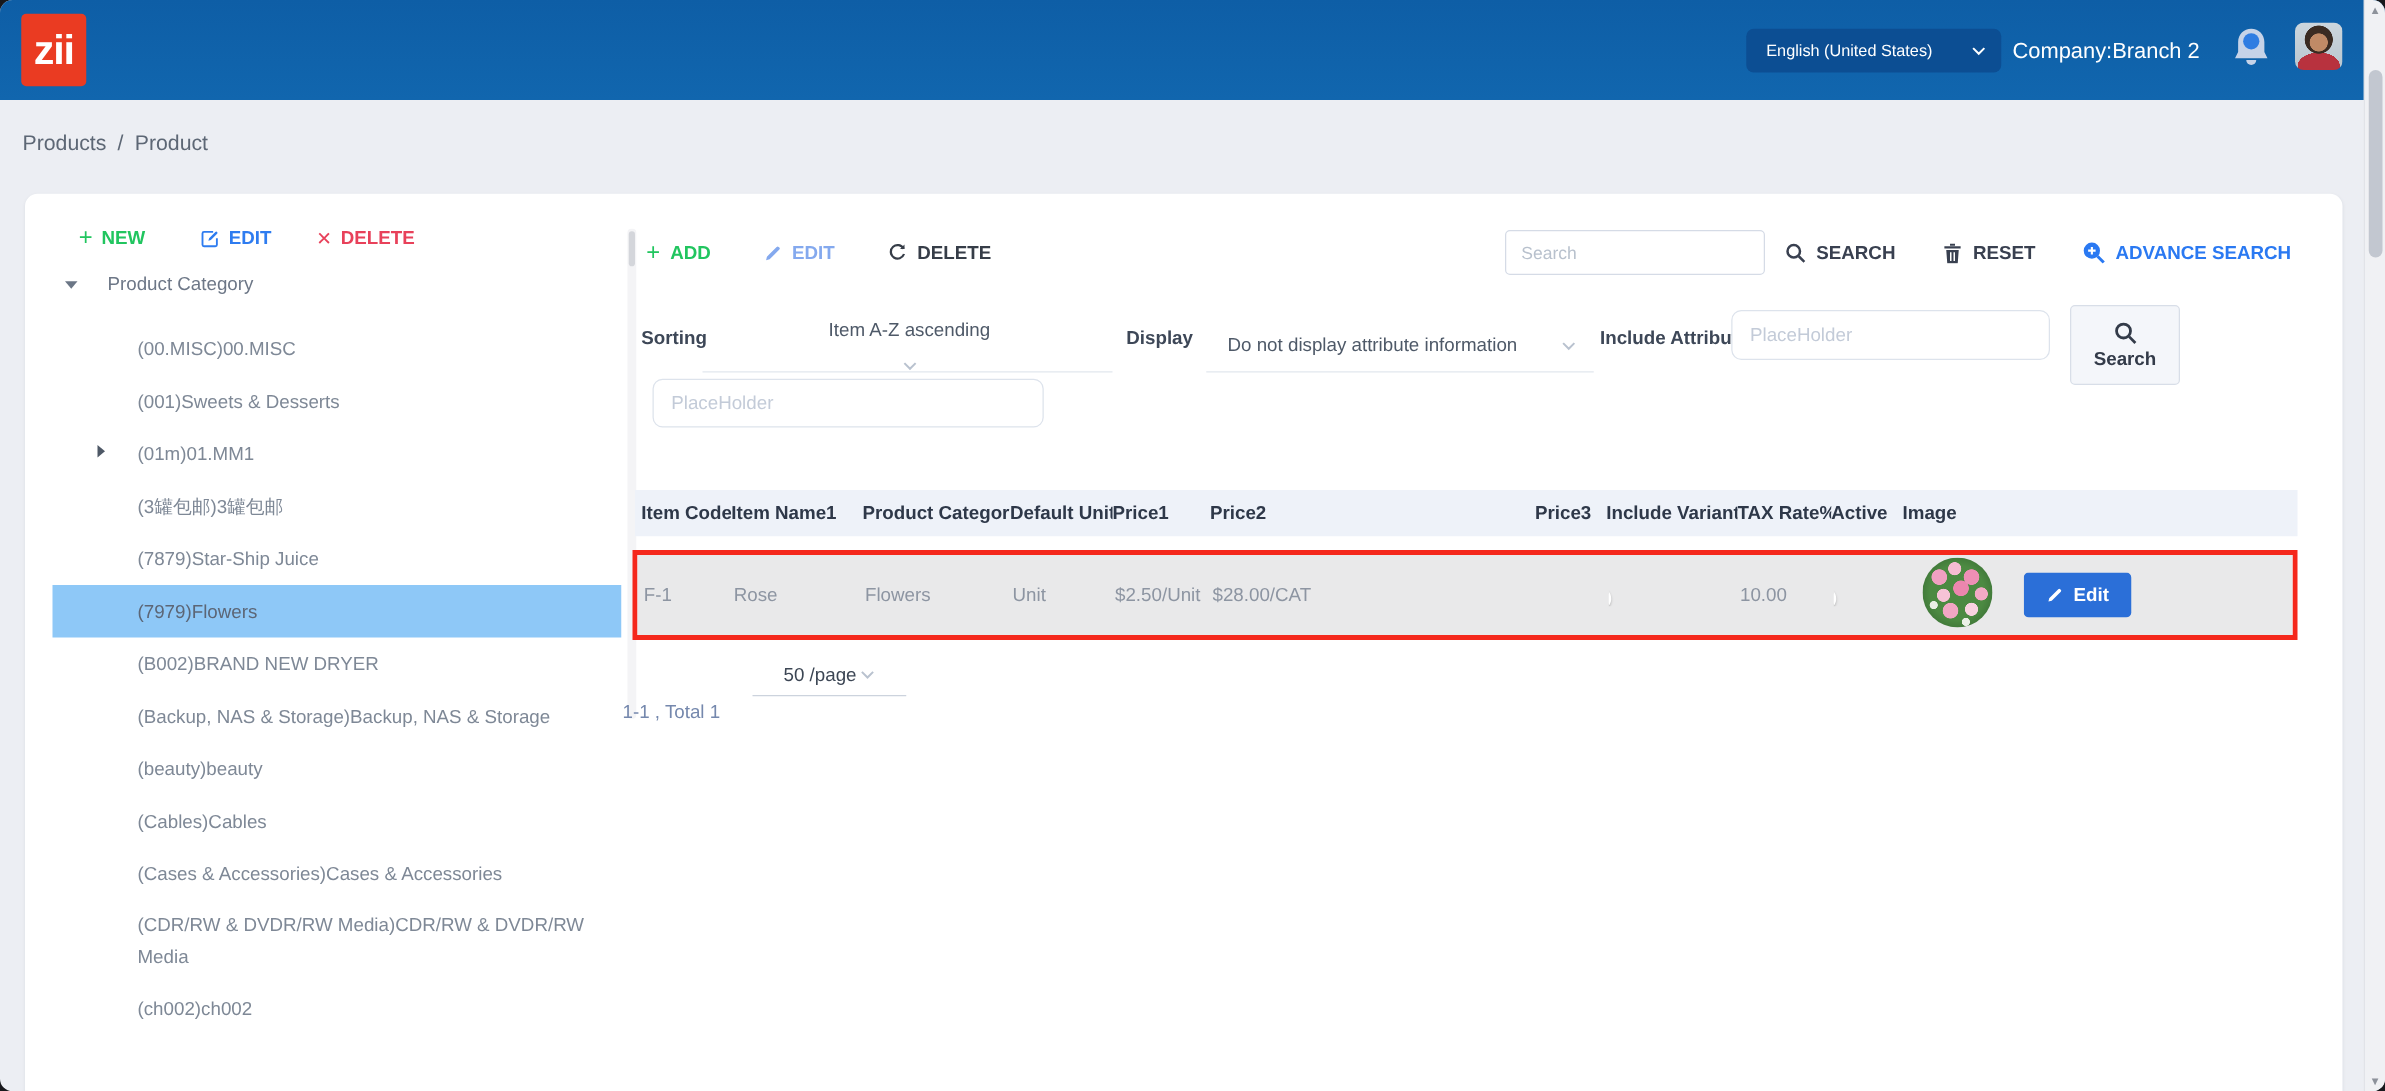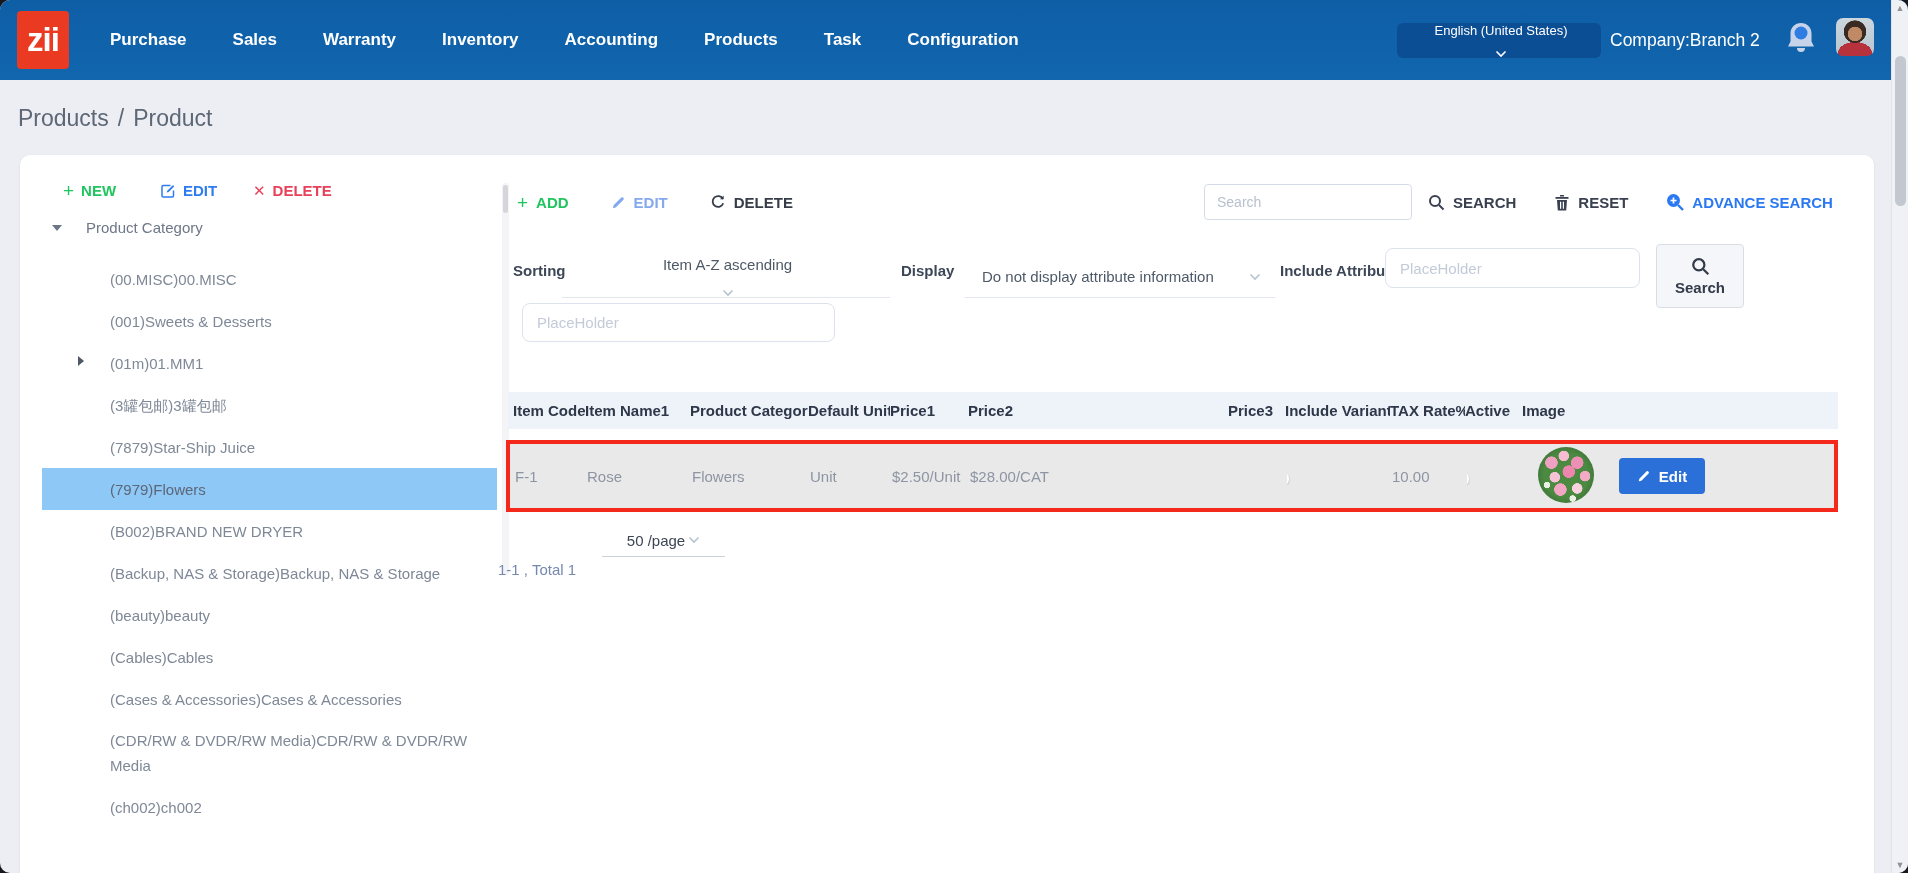--- a/index.html
+++ b/index.html
@@ -9,38 +9,38 @@
 
   
   .navbar { position:absolute; top:0; left:0; right:0; height:80px;
             background:linear-gradient(180deg,#0e5ea6,#1166ae); }
   .logo { position:absolute; left:17px; top:11px; width:52px; height:58px; background:#ea3b22;
           border-radius:4px; color:#ffffff; font-weight:bold; font-size:33px; letter-spacing:-1px;
           display:flex; align-items:center; justify-content:center; }
   .menu { position:absolute; left:110px; top:0; height:80px; display:flex; gap:46px; align-items:center; }
   .menu span { color:#fff; font-size:17px; font-weight:600; cursor:pointer; white-space:nowrap; }
   .lang-pill { position:absolute; left:1397px; top:23px; width:204px; height:35px; background:#0c4e93;
-               border-radius:6px; display:flex; align-items:center; padding:0 12px 0 16px; cursor:pointer;flex-direction:column; }
+               border-radius:6px; display:flex; align-items:center; padding:0 12px 0 16px; cursor:pointer; }
   .lang-pill .lp-text { color:#fff; font-size:13px; flex:1; }
   .company { position:absolute; left:1610px; top:0; height:80px; display:flex; align-items:center;
              color:#fff; font-size:17.5px; }
   .bell { position:absolute; left:1786px; top:20px; width:30px; height:38px; cursor:pointer; }
   .avatar { position:absolute; left:1836px; top:18px; width:38px; height:38px; border-radius:7px; cursor:pointer;
     background:
       radial-gradient(circle at 50% 42%, #c08a66 0 7px, rgba(0,0,0,0) 7.5px),
       radial-gradient(circle at 50% 36%, #3a2b22 0 11px, rgba(0,0,0,0) 11.5px),
       radial-gradient(ellipse 17px 11px at 50% 92%, #b8323e 0 99%, rgba(0,0,0,0) 100%),
       linear-gradient(180deg,#ccd6dd,#b9c6cf); }
 
   
   .vscroll { position:absolute; right:0; top:0; width:17px; height:100%; background:#f0f1f4; border-left:1px solid #e1e3e8; }
   .vscroll .arrow { position:absolute; left:0; width:16px; text-align:center; font-size:9px; color:#8d929b; }
   .vscroll .thumb { position:absolute; top:56px; left:3px; width:11px; height:150px; background:#c2c7d0; border-radius:6px; }
 
-  .breadcrumb { position:absolute; left:18px; top:105px; font-size:23px; color:#5d6775; }
+  .breadcrumb { position:absolute; left:18px; top:105px; font-size:17px; color:#5d6775; }
   .breadcrumb .sep { margin:0 9px; }
 
   
   .card { position:absolute; left:20px; top:155px; width:1854px; height:740px; background:#fff;
           border-radius:10px; box-shadow:0 1px 3px rgba(30,40,60,.08); }
 
   
   .cat-toolbar { position:absolute; left:43px; top:26px; display:flex; gap:0; align-items:center; font-size:15px; font-weight:700; }
   .cat-btn { display:flex; align-items:center; gap:7px; cursor:pointer; }
   .cat-new { color:#21c55f; width:97px; }
@@ -121,30 +121,20 @@
 
   svg { display:block; }
 </style>
 </head>
 <body>
 
 <div class="page">
 
   <div class="navbar">
     <div class="logo">zii</div>
-    <div class="menu">
-      <span>Purchase</span>
-      <span>Sales</span>
-      <span>Warranty</span>
-      <span>Inventory</span>
-      <span>Accounting</span>
-      <span>Products</span>
-      <span>Task</span>
-      <span>Configuration</span>
-    </div>
     <div class="lang-pill">
       <span class="lp-text">English (United States)</span>
       <svg width="12" height="8" viewBox="0 0 12 8" fill="none" stroke="#ffffff" stroke-width="1.6">
           <path d="M1.5 1.5L6 6l4.5-4.5"></path>
         </svg>
     </div>
     <div class="company">Company:Branch 2</div>
     <div class="bell">
       <svg width="30" height="38" viewBox="0 0 30 38">
         <path d="M15 3c-6 0-10.5 4.5-10.5 10.5v8L2 26.5h26l-2.5-5v-8C25.5 7.5 21 3 15 3z" fill="#c6d3e8"></path>

